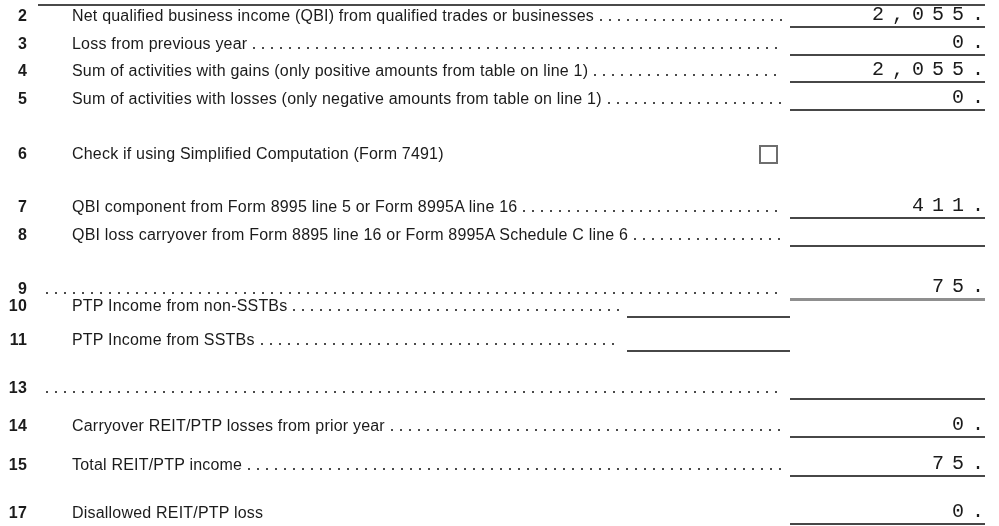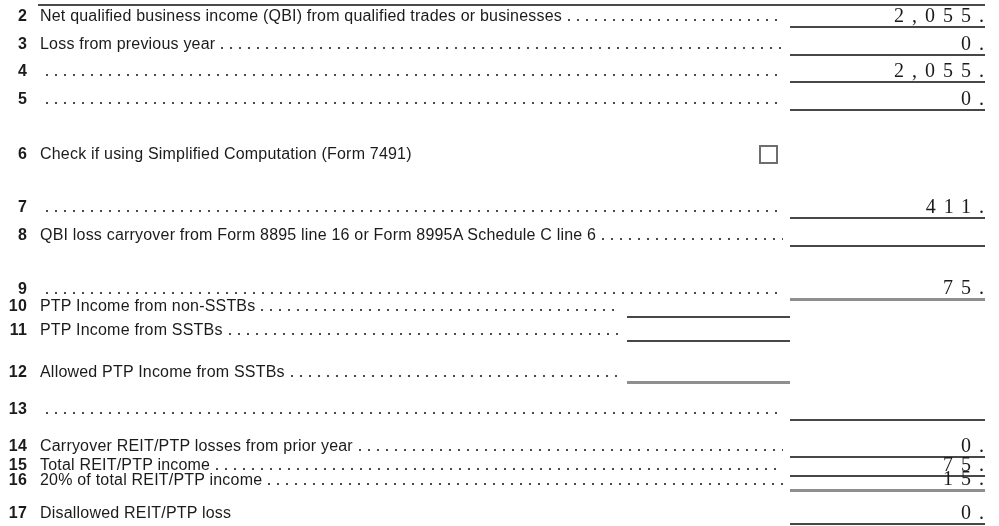--- a/index.html
+++ b/index.html
@@ -40,41 +40,42 @@
     margin-right: 13px;
     padding-bottom: 3px;
     white-space: nowrap;
   }
   .label {
     font-size: 16px;
     line-height: 19px;
     letter-spacing: 0.2px;
     padding-bottom: 3px;
     white-space: nowrap;
+    margin-left: 32px;
   }
   .leader {
     flex: 1 1 auto;
     height: 2px;
     margin: 0 7px 7px 6px;
     background-image: repeating-linear-gradient(to right, #4a4a4a 0 2px, transparent 2px 9px);
     min-width: 0;
   }
   .leader.nodots { background-image: none; }
   .field {
     display: flex;
     justify-content: flex-end;
     align-items: flex-end;
     height: 26px;
     border-bottom: 2px solid #474747;
   }
   .field.full  { flex: 0 0 195px; width: 195px; }
   .field.short { flex: 0 0 163px; width: 163px; }
   .field.subtotal { border-bottom: 3px solid #8f8f8f; }
   .value {
-    font-family: Liberation Serif, serif;
+    font-family: Liberation Mono, monospace;
     font-size: 20px;
     line-height: 22px;
     letter-spacing: 8px;
     margin-right: -7px;
     white-space: nowrap;
   }
   .spacer-right { flex: 0 0 195px; }
   .cb-spacer { flex: 1 1 auto; }
   .cb-right  { flex: 0 0 207px; }
   .checkbox {
@@ -105,44 +106,47 @@
     <span class="num">3</span>
     <span class="label">Loss from previous year</span>
     <span class="leader"></span>
     <span class="field full">
       <span class="value">0.</span>
     </span>
   </div>
 
   <div class="row" style="top:57px">
     <span class="num">4</span>
+    <span class="label">Sum of activities with gains (only positive amounts from table on line 1)</span>
     <span class="leader"></span>
     <span class="field full">
       <span class="value">2,055.</span>
     </span>
   </div>
 
   <div class="row" style="top:85px">
     <span class="num">5</span>
+    <span class="label">Sum of activities with losses (only negative amounts from table on line 1)</span>
     <span class="leader"></span>
     <span class="field full">
       <span class="value">0.</span>
     </span>
   </div>
 
   <div class="row" style="top:140px">
     <span class="num">6</span>
     <span class="label">Check if using Simplified Computation (Form 7491)</span>
     <span class="cb-spacer"></span>
     <span class="checkbox"></span>
     <span class="cb-right"></span>
   </div>
 
   <div class="row" style="top:193px">
     <span class="num">7</span>
+    <span class="label">QBI component from Form 8995 line 5 or Form 8995A line 16</span>
     <span class="leader"></span>
     <span class="field full">
       <span class="value">411.</span>
     </span>
   </div>
 
   <div class="row" style="top:221px">
     <span class="num">8</span>
     <span class="label">QBI loss carryover from Form 8895 line 16 or Form 8995A Schedule C line 6</span>
     <span class="leader"></span>
@@ -162,74 +166,57 @@
   <div class="row" style="top:292px">
     <span class="num">10</span>
     <span class="label">PTP Income from non-SSTBs</span>
     <span class="leader"></span>
     <span class="field short">
       <span class="value"></span>
     </span>
     <span class="spacer-right"></span>
   </div>
 
-  <div class="row" style="top:316px">
+  <div class="row" style="top:326px">
     <span class="num">11</span>
     <span class="label">PTP Income from SSTBs</span>
     <span class="leader"></span>
     <span class="field short">
       <span class="value"></span>
     </span>
     <span class="spacer-right"></span>
   </div>
 
-  <div class="row" style="top:358px">
-    <span class="num">12</span>
-    <span class="label">Allowed PTP Income from SSTBs</span>
-    <span class="leader"></span>
-    <span class="field short subtotal">
-      <span class="value"></span>
-    </span>
-    <span class="spacer-right"></span>
-  </div>
-
-  <div class="row" style="top:395px">
+
+  <div class="row" style="top:374px">
     <span class="num">13</span>
     <span class="leader"></span>
     <span class="field full">
       <span class="value"></span>
     </span>
   </div>
 
-  <div class="row" style="top:432px">
+  <div class="row" style="top:412px">
     <span class="num">14</span>
     <span class="label">Carryover REIT/PTP losses from prior year</span>
     <span class="leader"></span>
     <span class="field full">
       <span class="value">0.</span>
     </span>
   </div>
 
   <div class="row" style="top:451px">
     <span class="num">15</span>
     <span class="label">Total REIT/PTP income</span>
     <span class="leader"></span>
     <span class="field full">
       <span class="value">75.</span>
     </span>
   </div>
 
-  <div class="row" style="top:466px">
-    <span class="num">16</span>
-    <span class="label">20% of total REIT/PTP income</span>
-    <span class="leader"></span>
-    <span class="field full subtotal">
-      <span class="value">15.</span>
-    </span>
-  </div>
 
   <div class="row" style="top:499px">
     <span class="num">17</span>
     <span class="label">Disallowed REIT/PTP loss</span>
     <span class="leader nodots"></span>
     <span class="field full">
       <span class="value">0.</span>
     </span>
   </div>
 </div>

